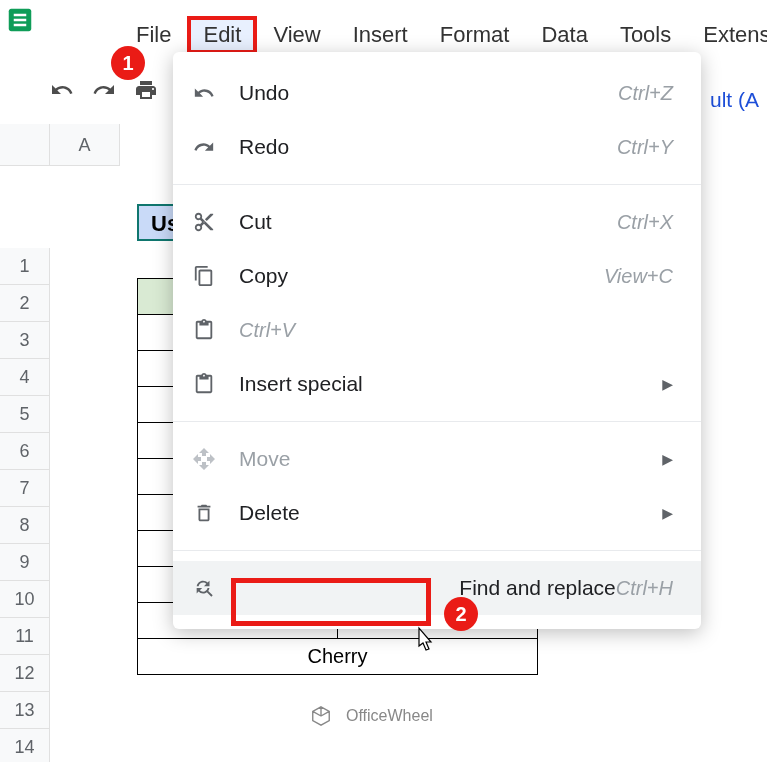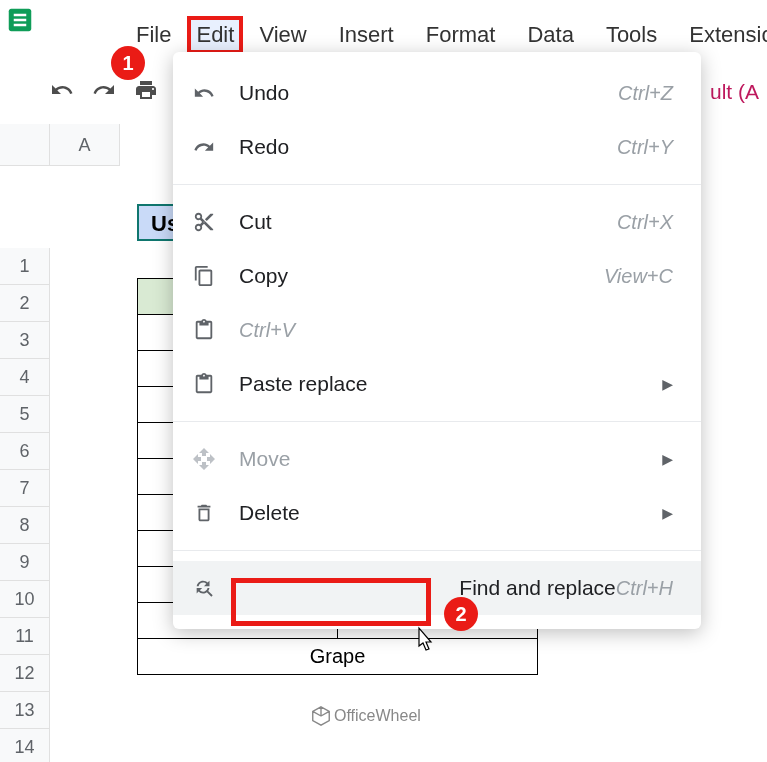--- a/index.html
+++ b/index.html
@@ -31,21 +31,21 @@
       font-size: 22px;
       color: #333;
     }
     .menubar-item {
       padding: 6px 16px;
       cursor: pointer;
     }
     .menubar-item.highlighted {
       border: 4px solid #ea1b16;
       background: #e8f0fe;
-      padding: 2px 5px;
+      padding: 2px 12px;
     }
     .callout-badge {
       position: absolute;
       width: 34px;
       height: 34px;
       border-radius: 50%;
       background: #ea1b16;
       color: #fff;
       font-size: 20px;
       font-weight: bold;
@@ -61,23 +61,23 @@
       left: 50px;
       top: 78px;
       display: flex;
       gap: 18px;
       align-items: center;
     }
     .toolbar-icon { color: #4d4d4d; }
     .right-label {
       position: absolute;
       left: 710px;
-      top: 80px;
+      top: 88px;
       font-size: 21px;
-      color: #be185d;
+      color: #1d4ed8;
     }
     .row-headers {
       position: absolute;
       left: 0;
       top: 124px;
       width: 50px;
     }
     .col-header-row {
       display: flex;
       height: 42px;
@@ -220,21 +220,21 @@
       z-index: 200;
       width: 26px;
       height: 30px;
     }
     .watermark {
       position: absolute;
       left: 310px;
       top: 705px;
       display: flex;
       align-items: center;
-      gap: 2px;
+      gap: 14px;
       color: #888;
       font-size: 16px;
       z-index: 1;
     }
   </style>
 </head>
 <body>
 
 <div class="sheets-logo">
   <svg viewBox="0 0 24 24">
@@ -339,21 +339,21 @@
       </tr>
   <tr>
         <td></td>
         <td></td>
       </tr>
   <tr>
         <td></td>
         <td></td>
       </tr>
   <tr>
-        <td colspan="2" class="visible-data">Grape</td>
+        <td colspan="2" class="visible-data">Cherry</td>
       </tr>
 </tbody>
   </table>
 
 <div class="dropdown-menu">
 
   <div class="menu-item">
     <span class="menu-icon">
       <svg width="22" height="22" viewBox="0 0 24 24">
           <path fill="currentColor" d="M12.5 8c-2.65 0-5.05.99-6.9 2.6L2 7v9h9l-3.62-3.62c1.39-1.16 3.16-1.88 5.12-1.88 3.54 0 6.55 2.31 7.6 5.5l2.37-.78C21.08 11.03 17.15 8 12.5 8z"></path>
@@ -403,21 +403,21 @@
     </span>
     <span class="menu-shortcut">Ctrl+V</span>
   </div>
 
   <div class="menu-item">
     <span class="menu-icon">
       <svg width="22" height="22" viewBox="0 0 24 24">
           <path fill="currentColor" d="M19 2h-4.18C14.4.84 13.3 0 12 0c-1.3 0-2.4.84-2.82 2H5c-1.1 0-2 .9-2 2v16c0 1.1.9 2 2 2h14c1.1 0 2-.9 2-2V4c0-1.1-.9-2-2-2zm-7 0c.55 0 1 .45 1 1s-.45 1-1 1-1-.45-1-1 .45-1 1-1zm7 18H5V4h2v3h10V4h2v16z"></path>
         </svg>
     </span>
-    <span class="menu-label">Paste replace</span>
+    <span class="menu-label">Insert special</span>
     <span class="menu-submenu-arrow">▶</span>
   </div>
 
   <div class="menu-divider"></div>
 
   <div class="menu-item disabled">
     <span class="menu-icon">
       <svg width="24" height="24" viewBox="0 0 24 24">
           <path fill="currentColor" d="M10 9h4V6h3l-5-5-5 5h3v3zm-1 1H6V7l-5 5 5 5v-3h3v-4zm14 2l-5-5v3h-3v4h3v3l5-5zm-9 3h-4v3H7l5 5 5-5h-3v-3z"></path>
         </svg>

